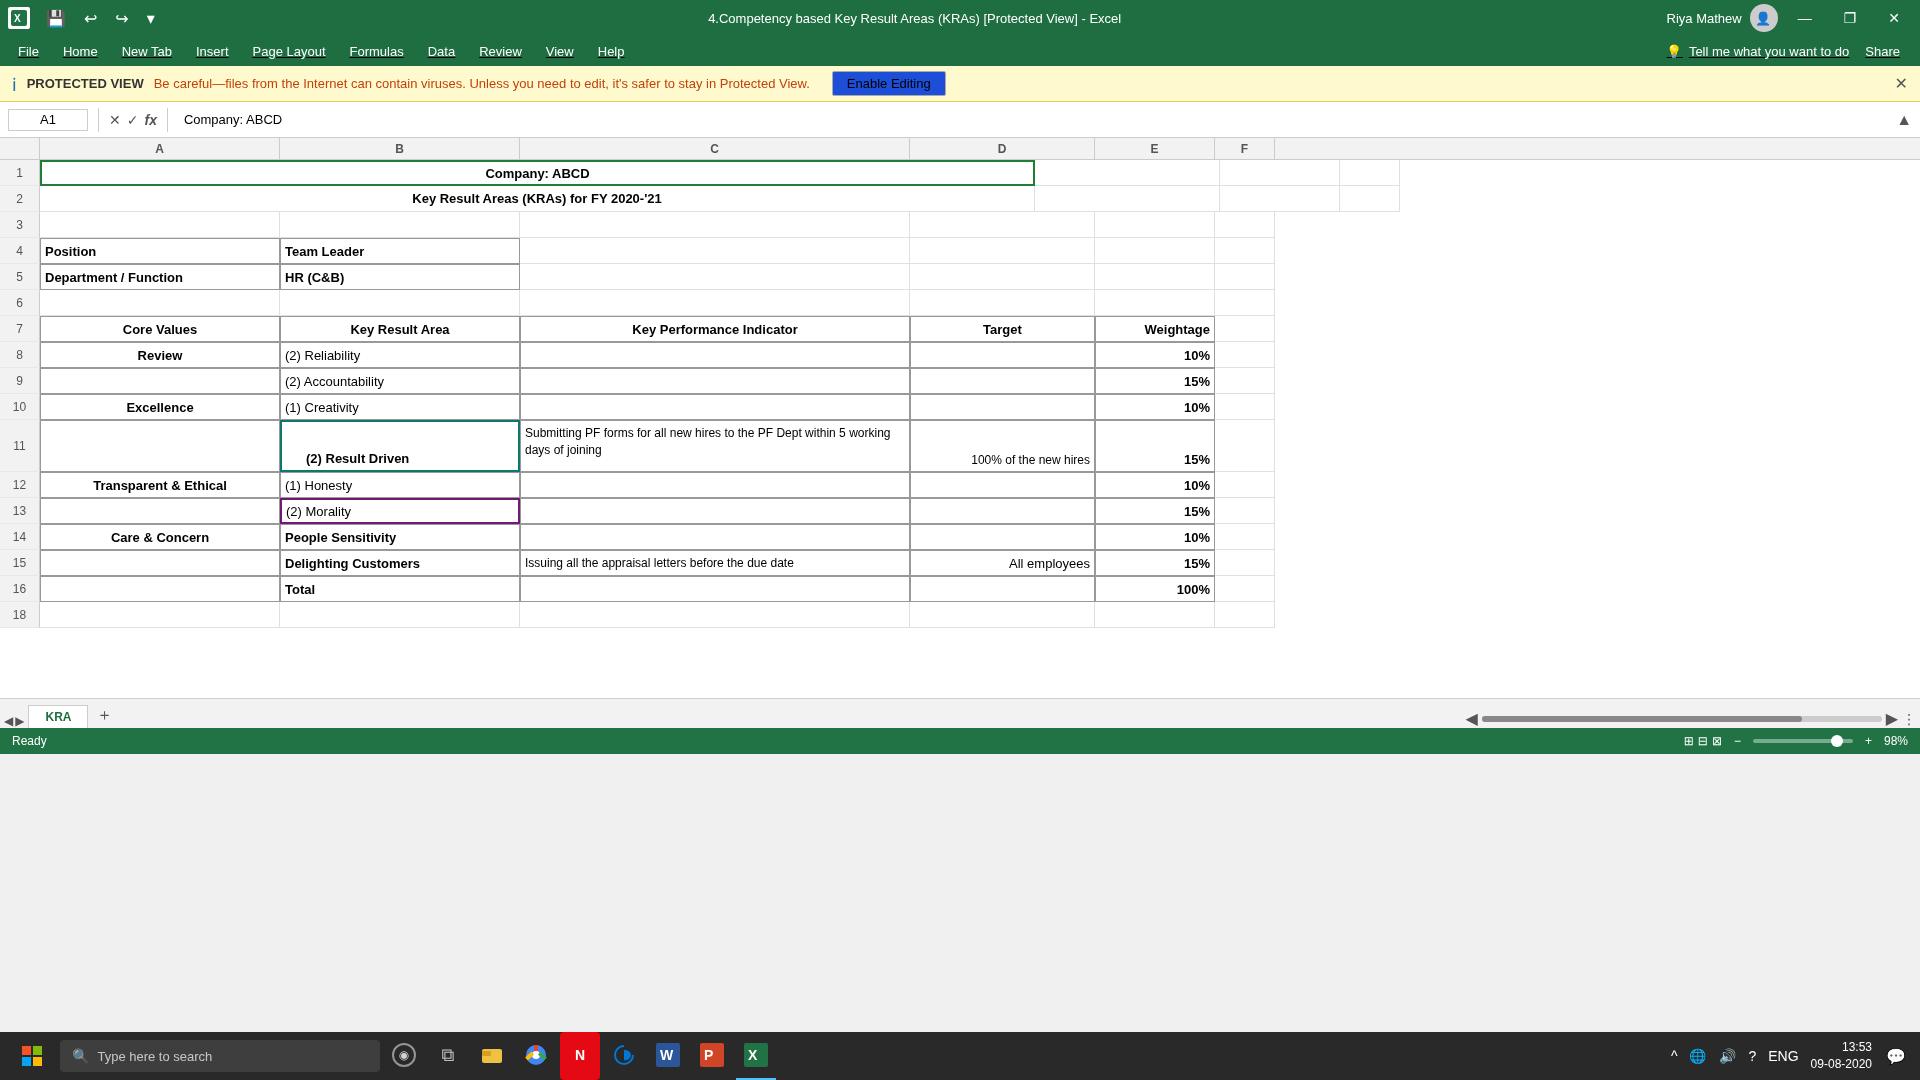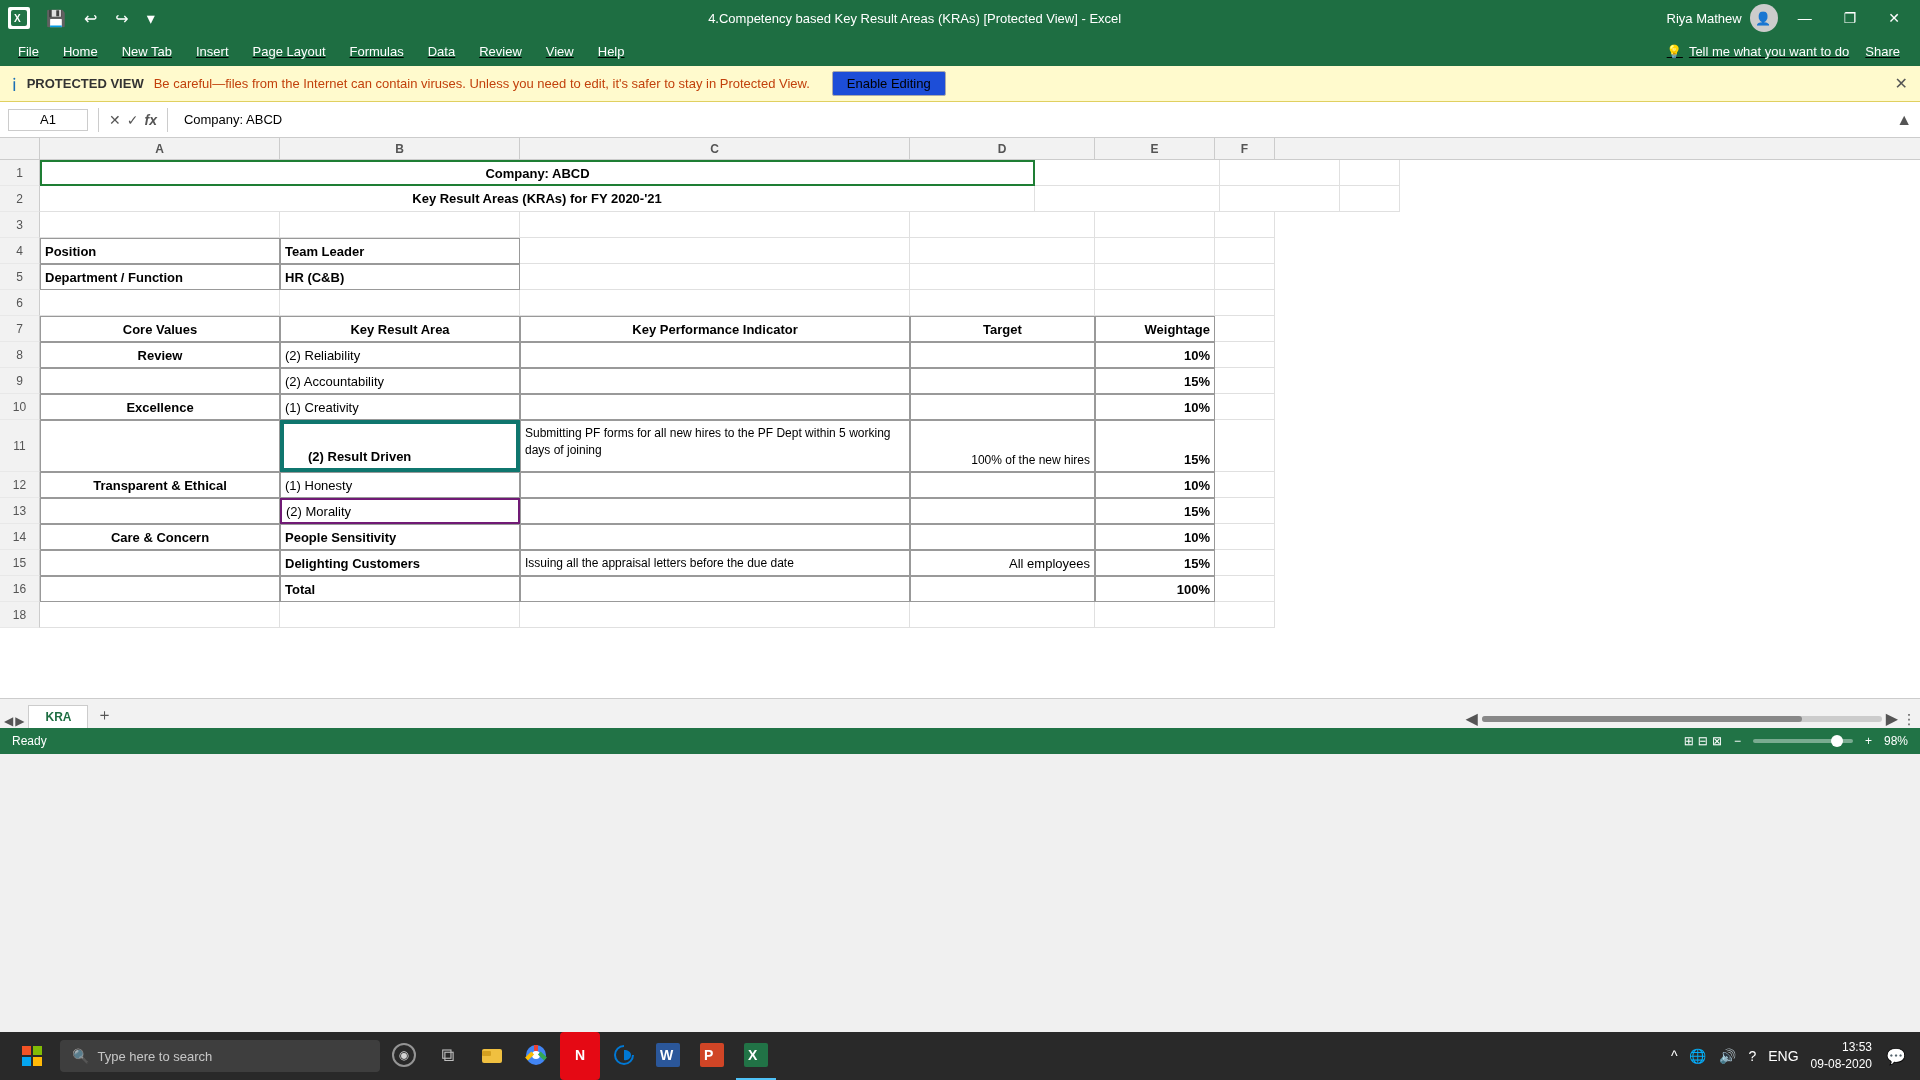--- a/index.html
+++ b/index.html
@@ -390,21 +390,21 @@
       <div class="sheet-cell col-b" style="border:1px solid #999;">(1) Creativity</div>
       <div class="sheet-cell col-c" style="border:1px solid #999;"></div>
       <div class="sheet-cell col-d" style="border:1px solid #999;"></div>
       <div class="sheet-cell col-e cell-bold cell-right" style="border:1px solid #999;">10%</div>
       <div class="sheet-cell col-f"></div>
     </div>
 
     <div class="sheet-row tall">
       <div class="row-num">11</div>
       <div class="sheet-cell col-a" style="border:1px solid #999;"></div>
-      <div class="sheet-cell col-b cell-bold" style="border:4px solid #0f766e; align-items:flex-end; padding-bottom:4px;padding-left:24px;">(2) Result Driven</div>
+      <div class="sheet-cell col-b cell-bold" style="border:2px solid #0f766e; align-items:flex-end; padding-bottom:4px;padding-left:24px;">(2) Result Driven</div>
       <div class="sheet-cell col-c" style="border:1px solid #999; font-size:12px; white-space:normal; align-items:flex-start; padding-top:4px; line-height:1.4;">Submitting PF forms for all new hires to the PF Dept within 5 working days of joining</div>
       <div class="sheet-cell col-d cell-right" style="border:1px solid #999; font-size:12px; white-space:normal; align-items:flex-end; padding-bottom:4px; text-align:right;">100% of the new hires</div>
       <div class="sheet-cell col-e cell-bold cell-right" style="border:1px solid #999; align-items:flex-end; padding-bottom:4px;">15%</div>
       <div class="sheet-cell col-f"></div>
     </div>
 
     <div class="sheet-row">
       <div class="row-num">12</div>
       <div class="sheet-cell col-a cell-bold cell-center" style="border:1px solid #999;">Transparent &amp; Ethical</div>
       <div class="sheet-cell col-b" style="border:1px solid #999;">(1) Honesty</div>

